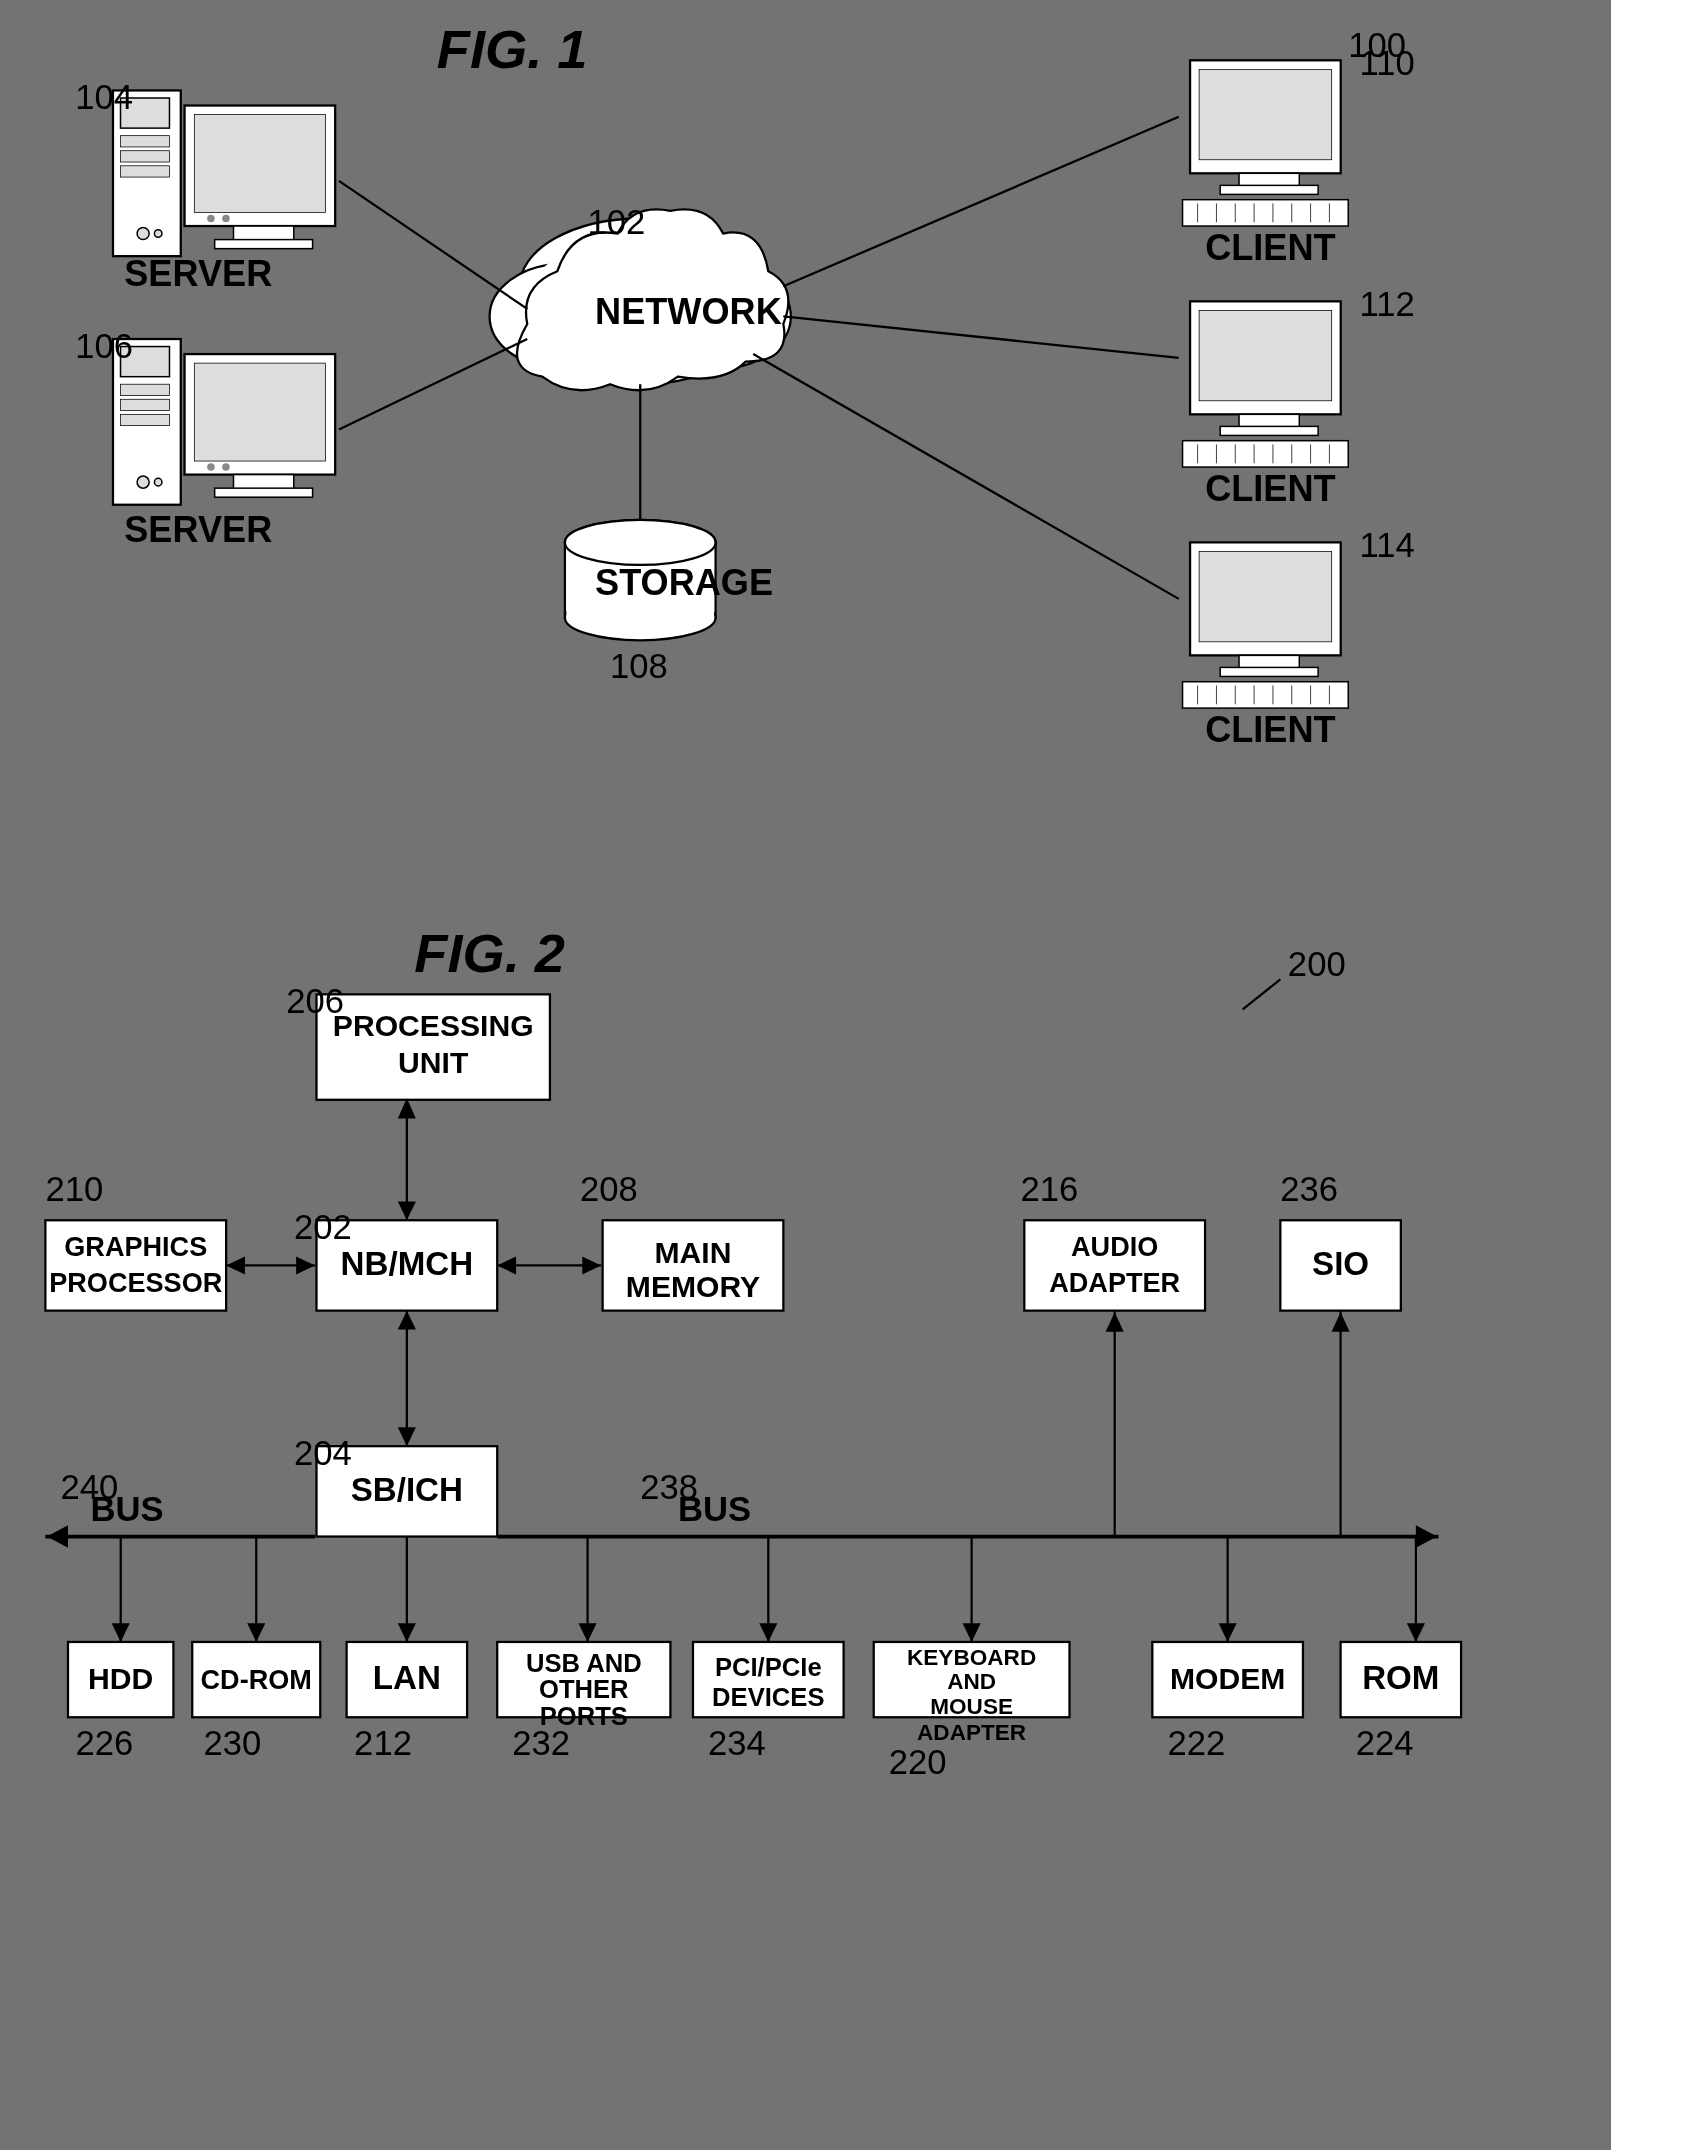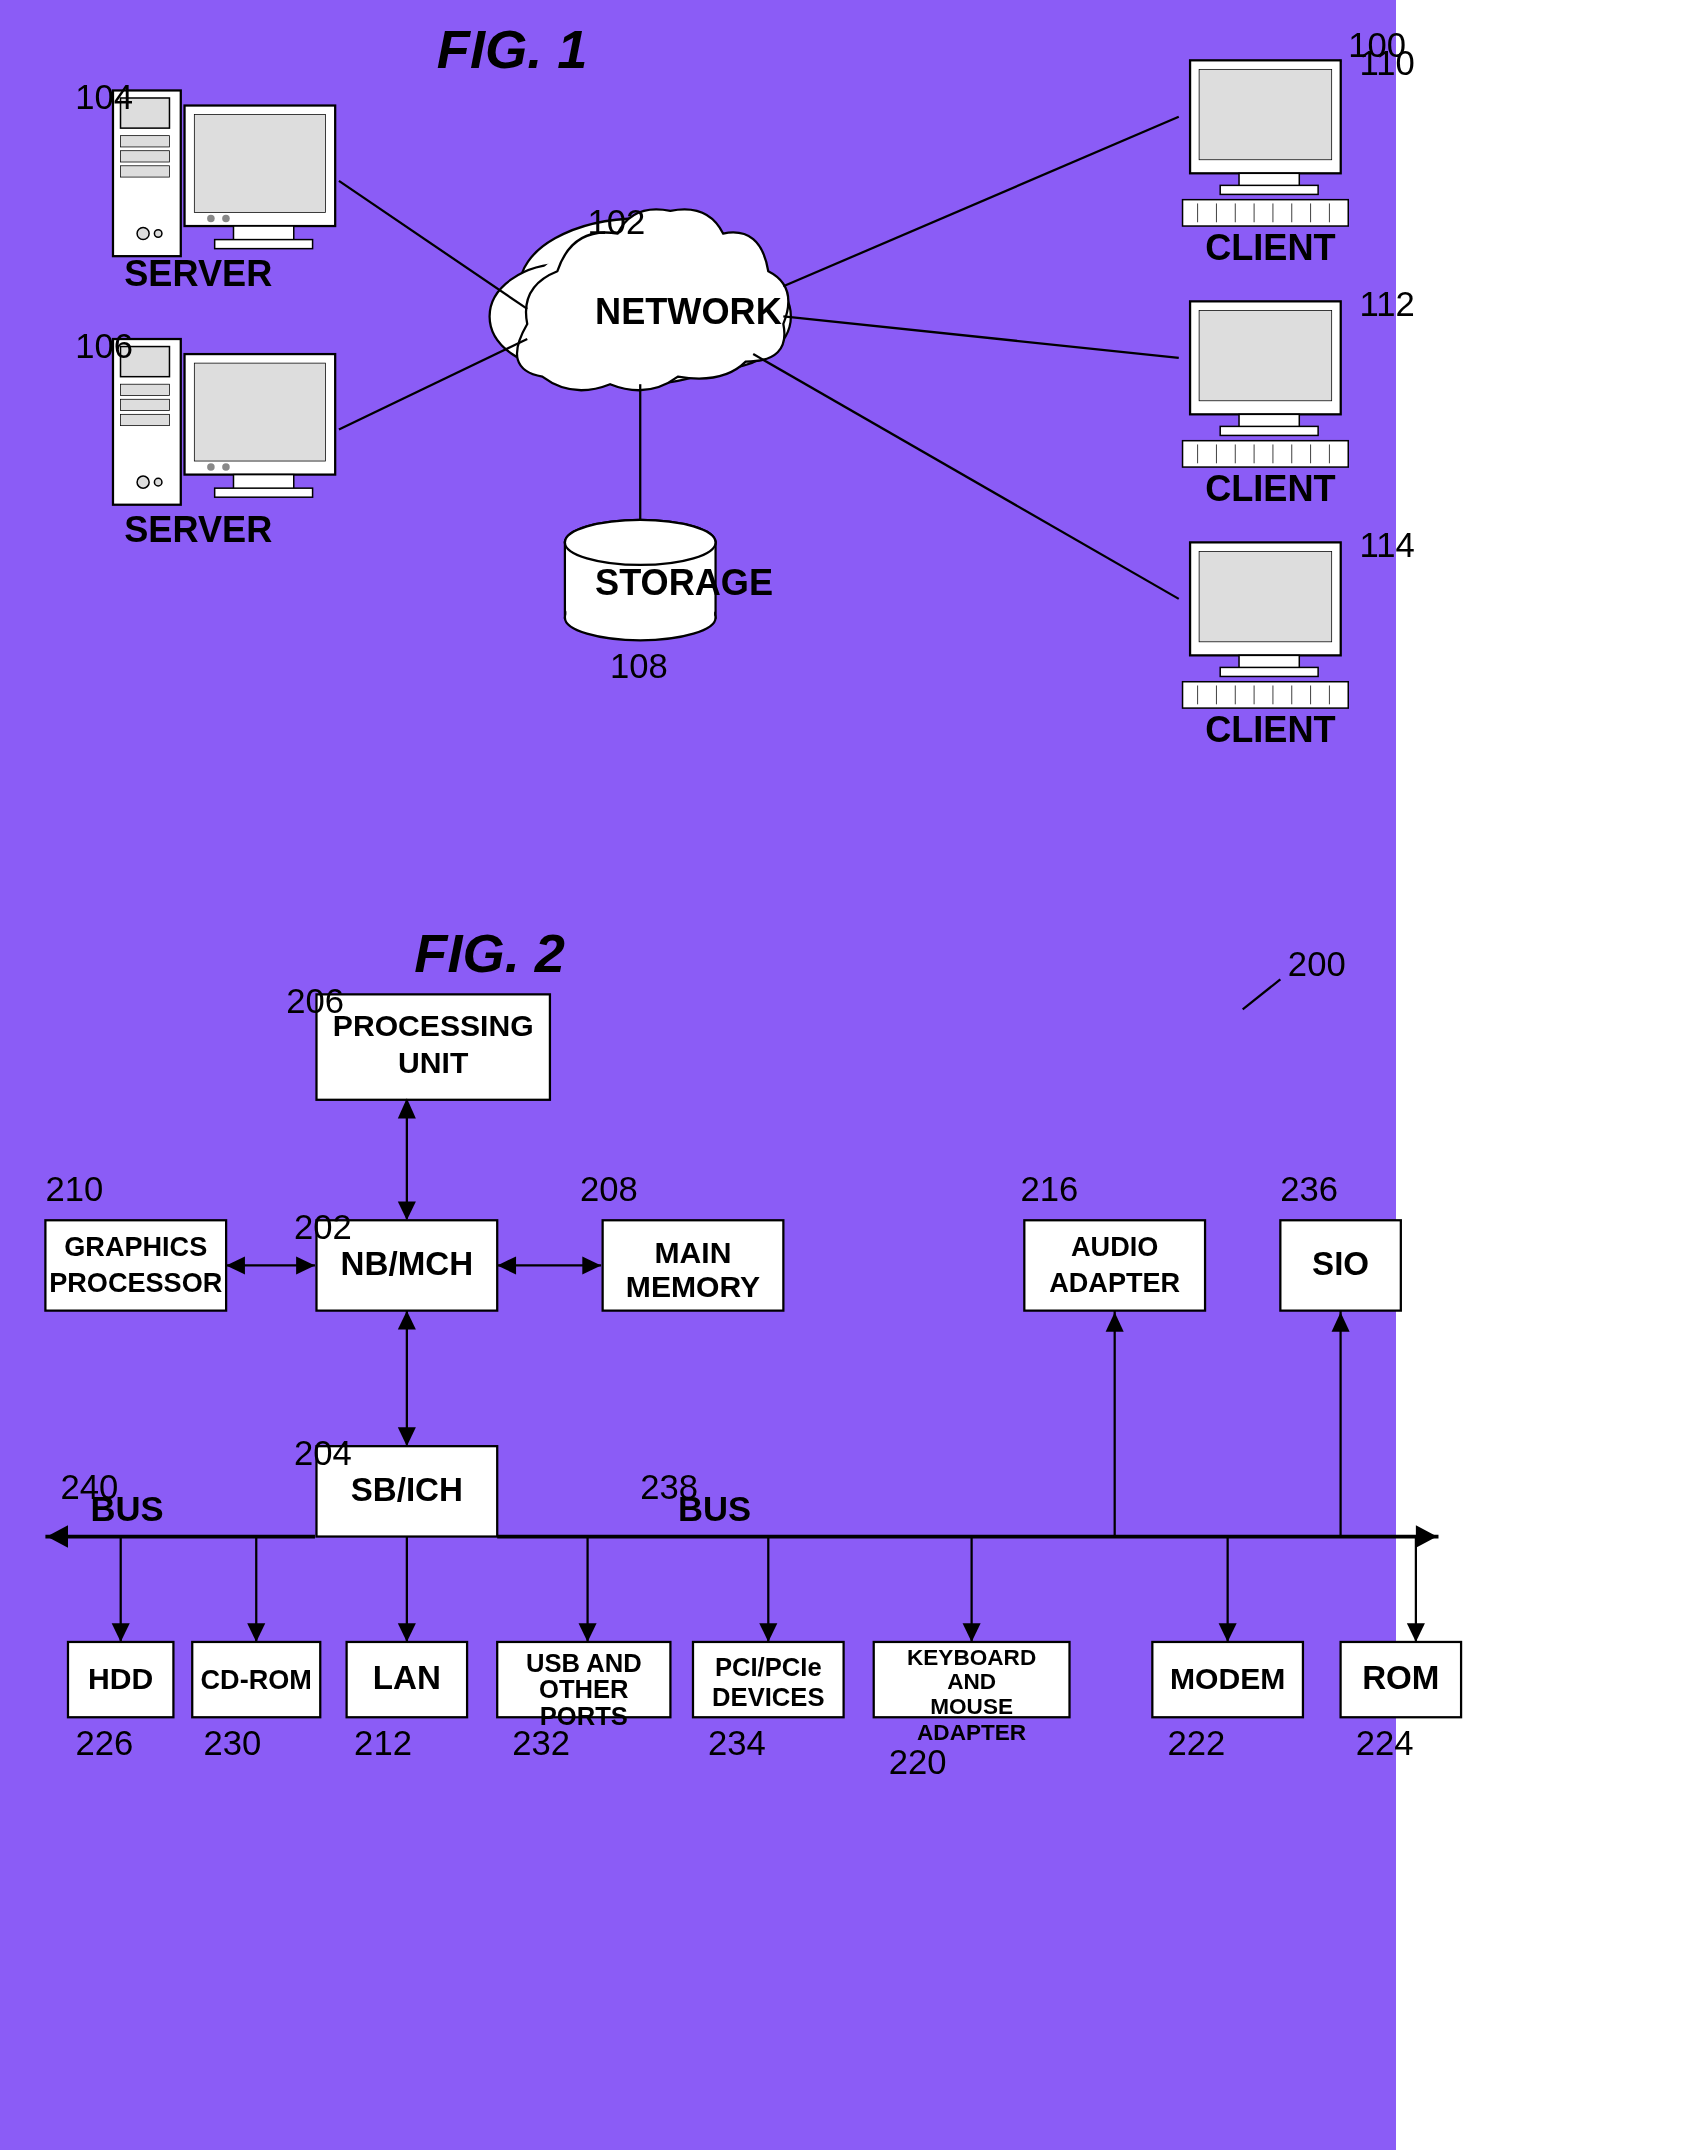--- a/index.html
+++ b/index.html
@@ -6,23 +6,23 @@
     body {
       background: #ffffff;
       font-family: Arial, sans-serif;
       width: 1700px;
       min-height: 2151px;
       position: relative;
       overflow: hidden;
     }
 
     .page {
-      width: 1396px;
+      width: 1611px;
       min-height: 2151px;
-      background: #8b5cf6;
+      background: #737373;
       position: relative;
     }
   </style>
 </head>
 <body>
 
 <div class="page">
 
   <svg style="position:absolute; top:0; left:0; width:1700px; height:904px;" viewBox="0 0 2257 1200">
 

